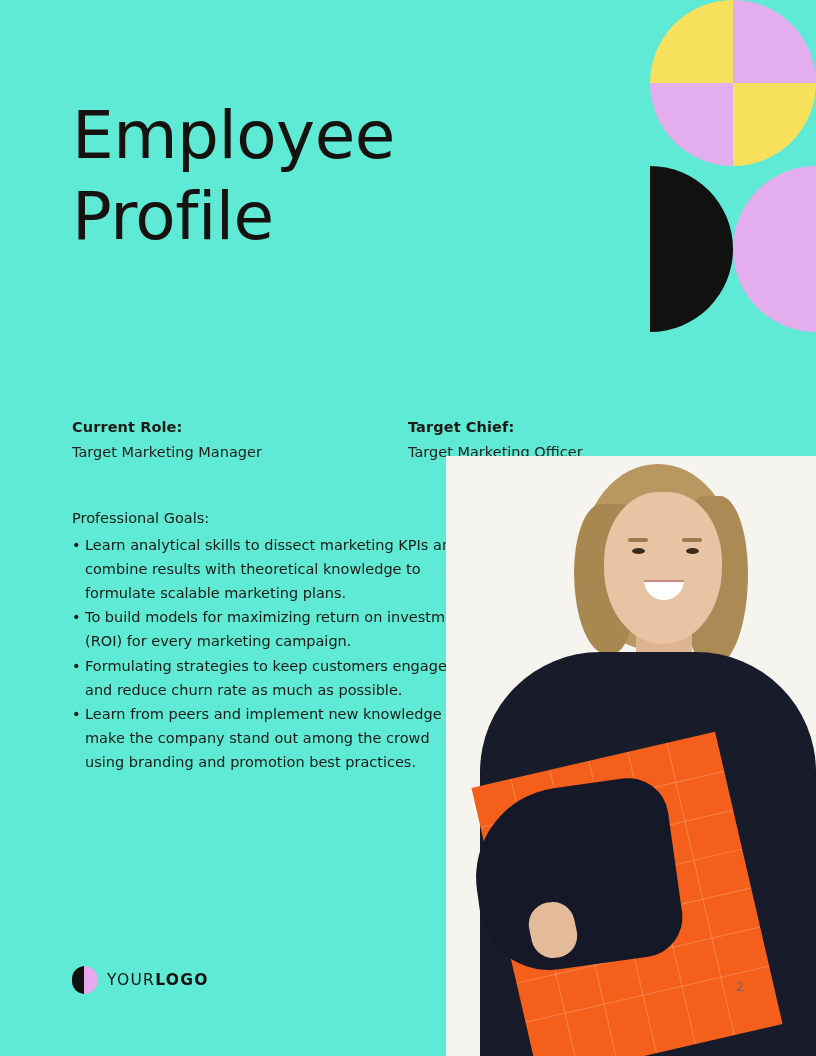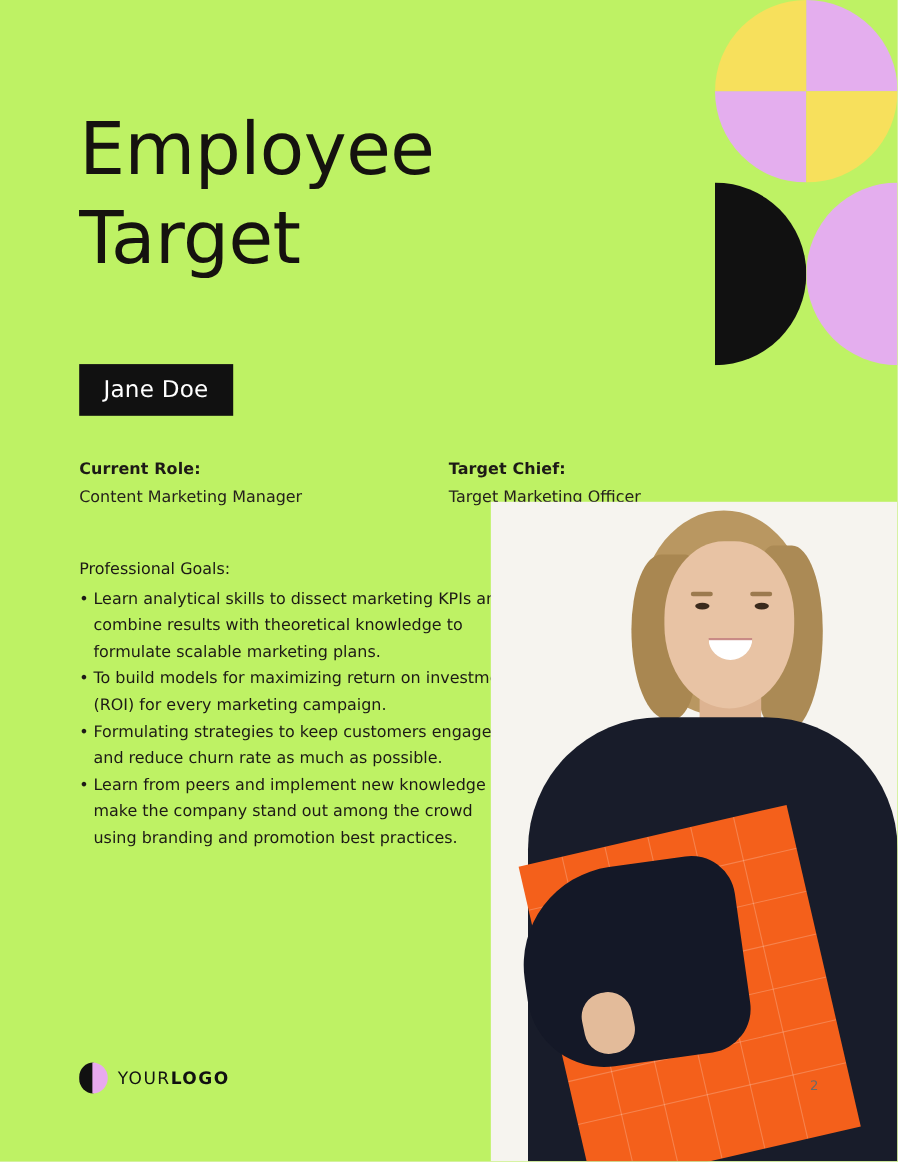--- a/index.html
+++ b/index.html
@@ -11,21 +11,21 @@
     height: 1056px;
     background: #f5f3ee;
     font-family: "DejaVu Sans", sans-serif;
     overflow: hidden;
     position: relative;
   }
 
   .page {
     position: absolute;
     inset: 0;
-    background: #bef264;
+    background: #5eead4;
     overflow: hidden;
     padding-left: 28px;
   }
 
   
   .deco {
     position: absolute;
     top: 0;
     right: 0;
     width: 166px;
@@ -324,28 +324,27 @@
     <div class="cell" style="left:0;top:166px;width:83px;height:166px;">
       <div style="position:absolute;left:0;top:0;width:83px;height:166px;background:#111;border-radius:0 83px 83px 0;"></div>
     </div>
     <div class="cell" style="left:83px;top:166px;width:83px;height:166px;">
       <div style="position:absolute;left:0;top:0;width:83px;height:166px;background:#e4aeee;border-radius:83px 0 0 83px;"></div>
     </div>
   </div>
 
   <div class="title">
     <div>Employee</div>
-    <div>Target</div>
-  </div>
-
-  <div class="name-badge">Jane Doe</div>
+    <div>Profile</div>
+  </div>
+
 
   <div class="role-block current">
     <div class="role-label">Current Role:</div>
-    <div class="role-value">Content Marketing Manager</div>
+    <div class="role-value">Target Marketing Manager</div>
   </div>
   <div class="role-block target">
     <div class="role-label">Target Chief:</div>
     <div class="role-value">Target Marketing Officer</div>
   </div>
 
   <div class="goals">
     <div class="goals-label">Professional Goals:</div>
     <ul>
       <li>Learn analytical skills to dissect marketing KPIs and combine results with theoretical knowledge to formulate scalable marketing plans.</li>

